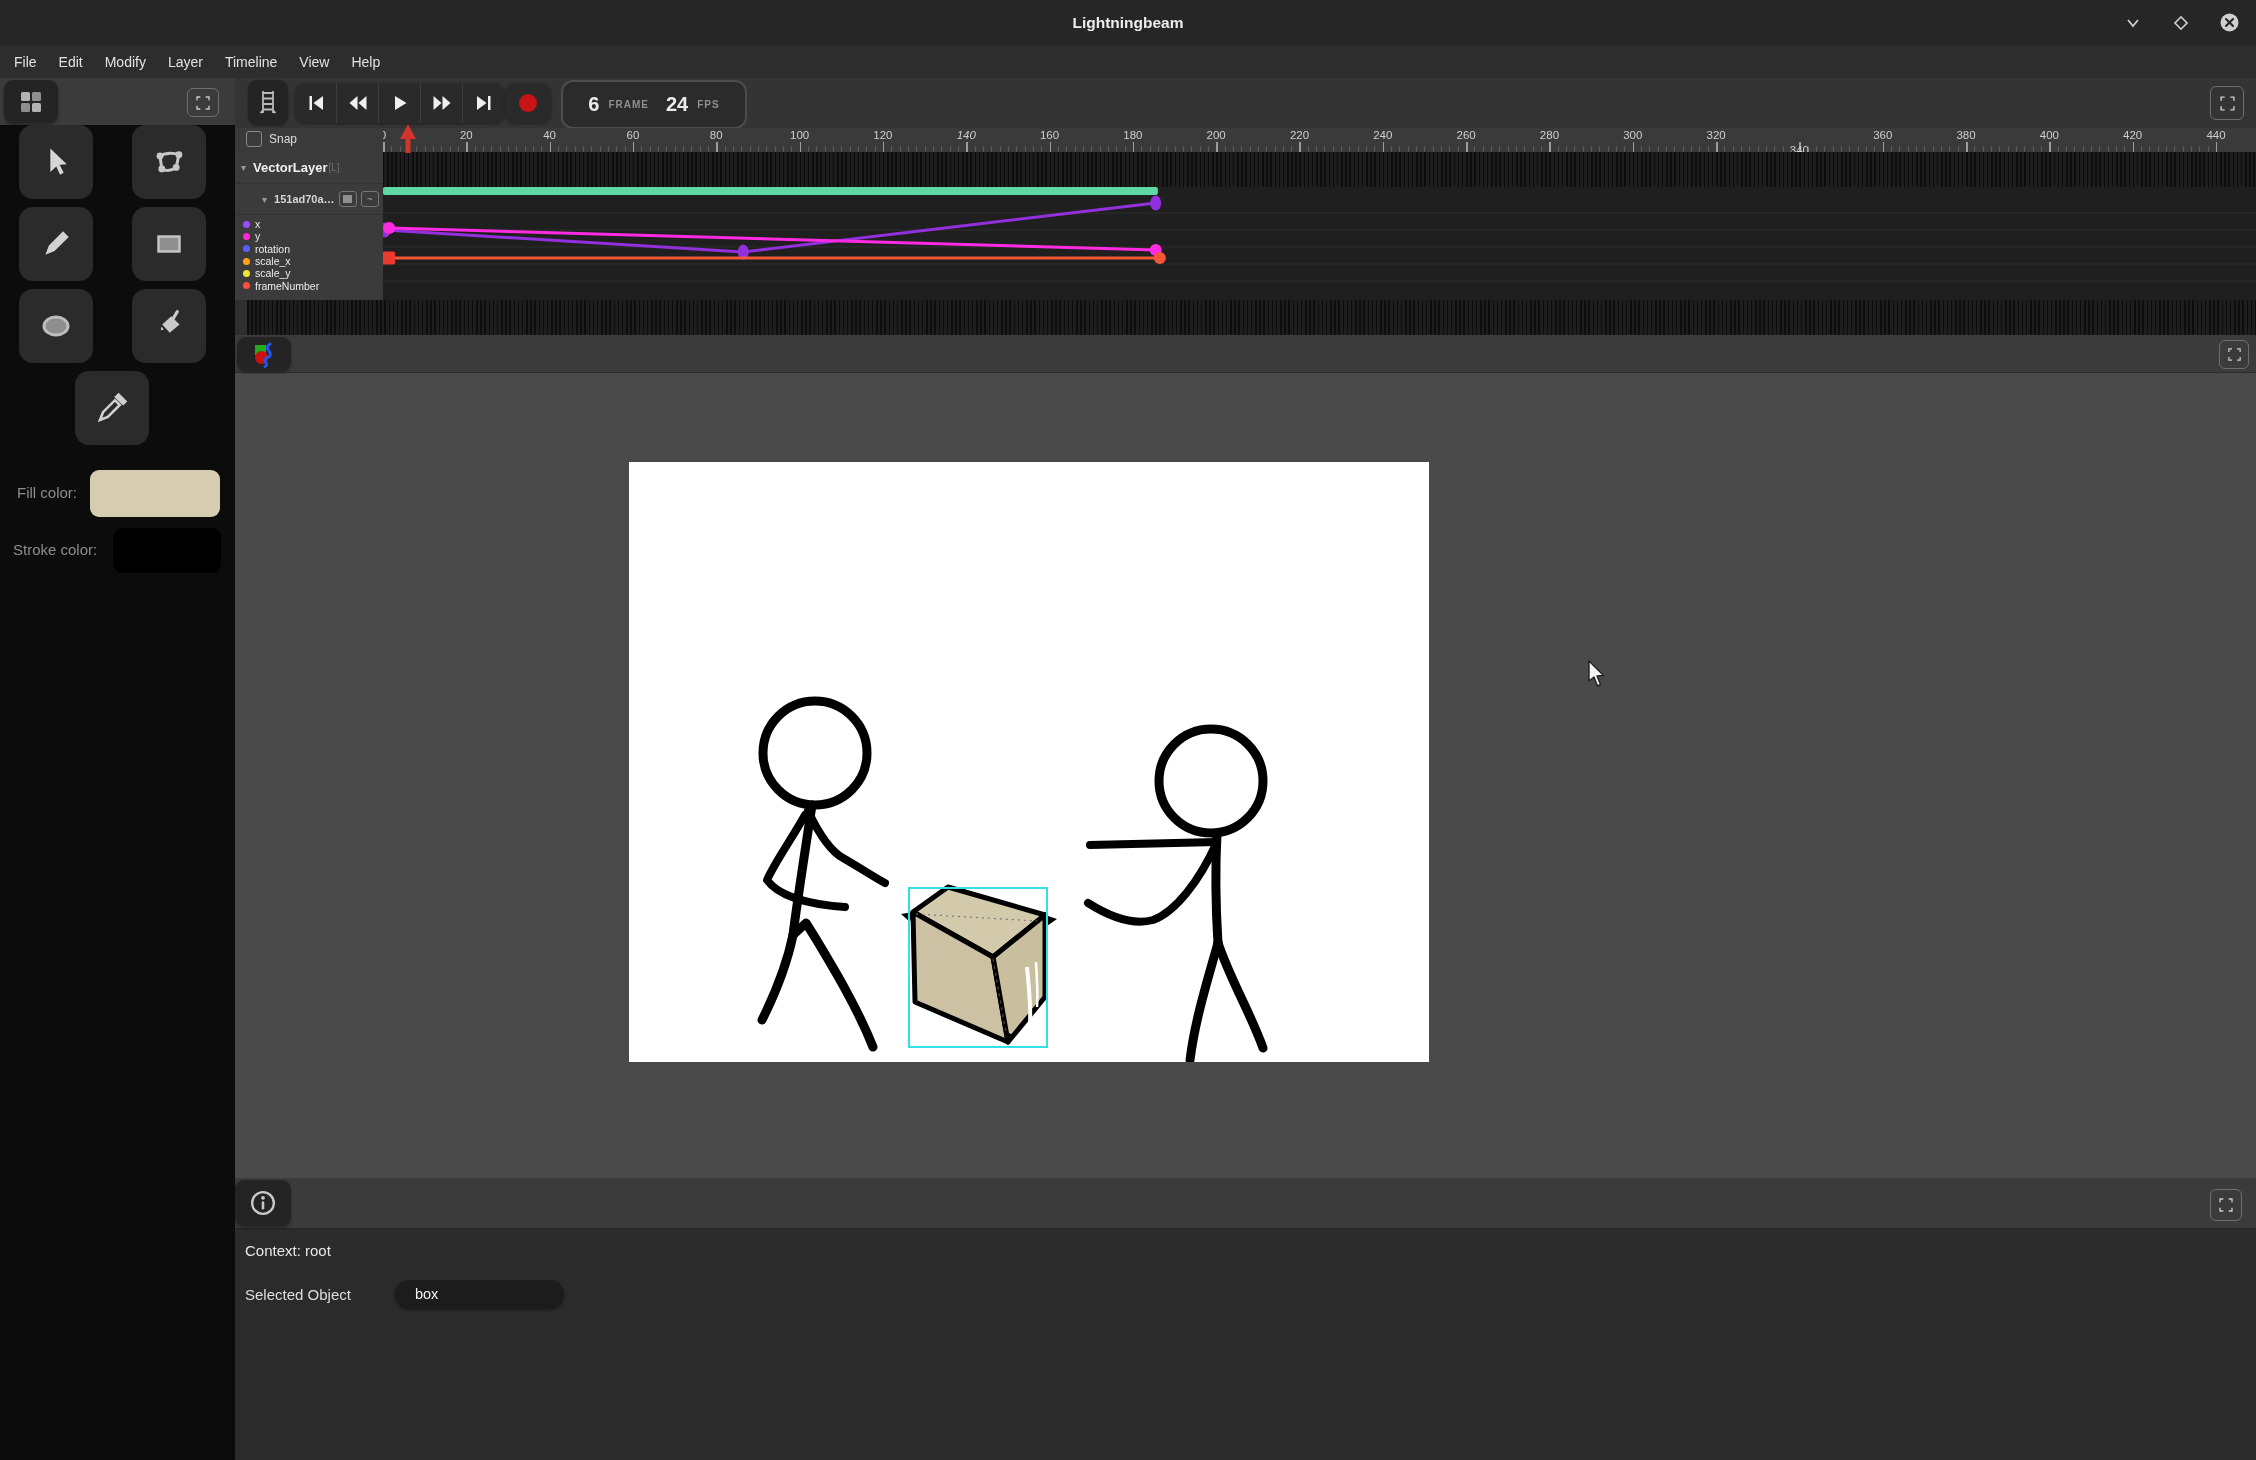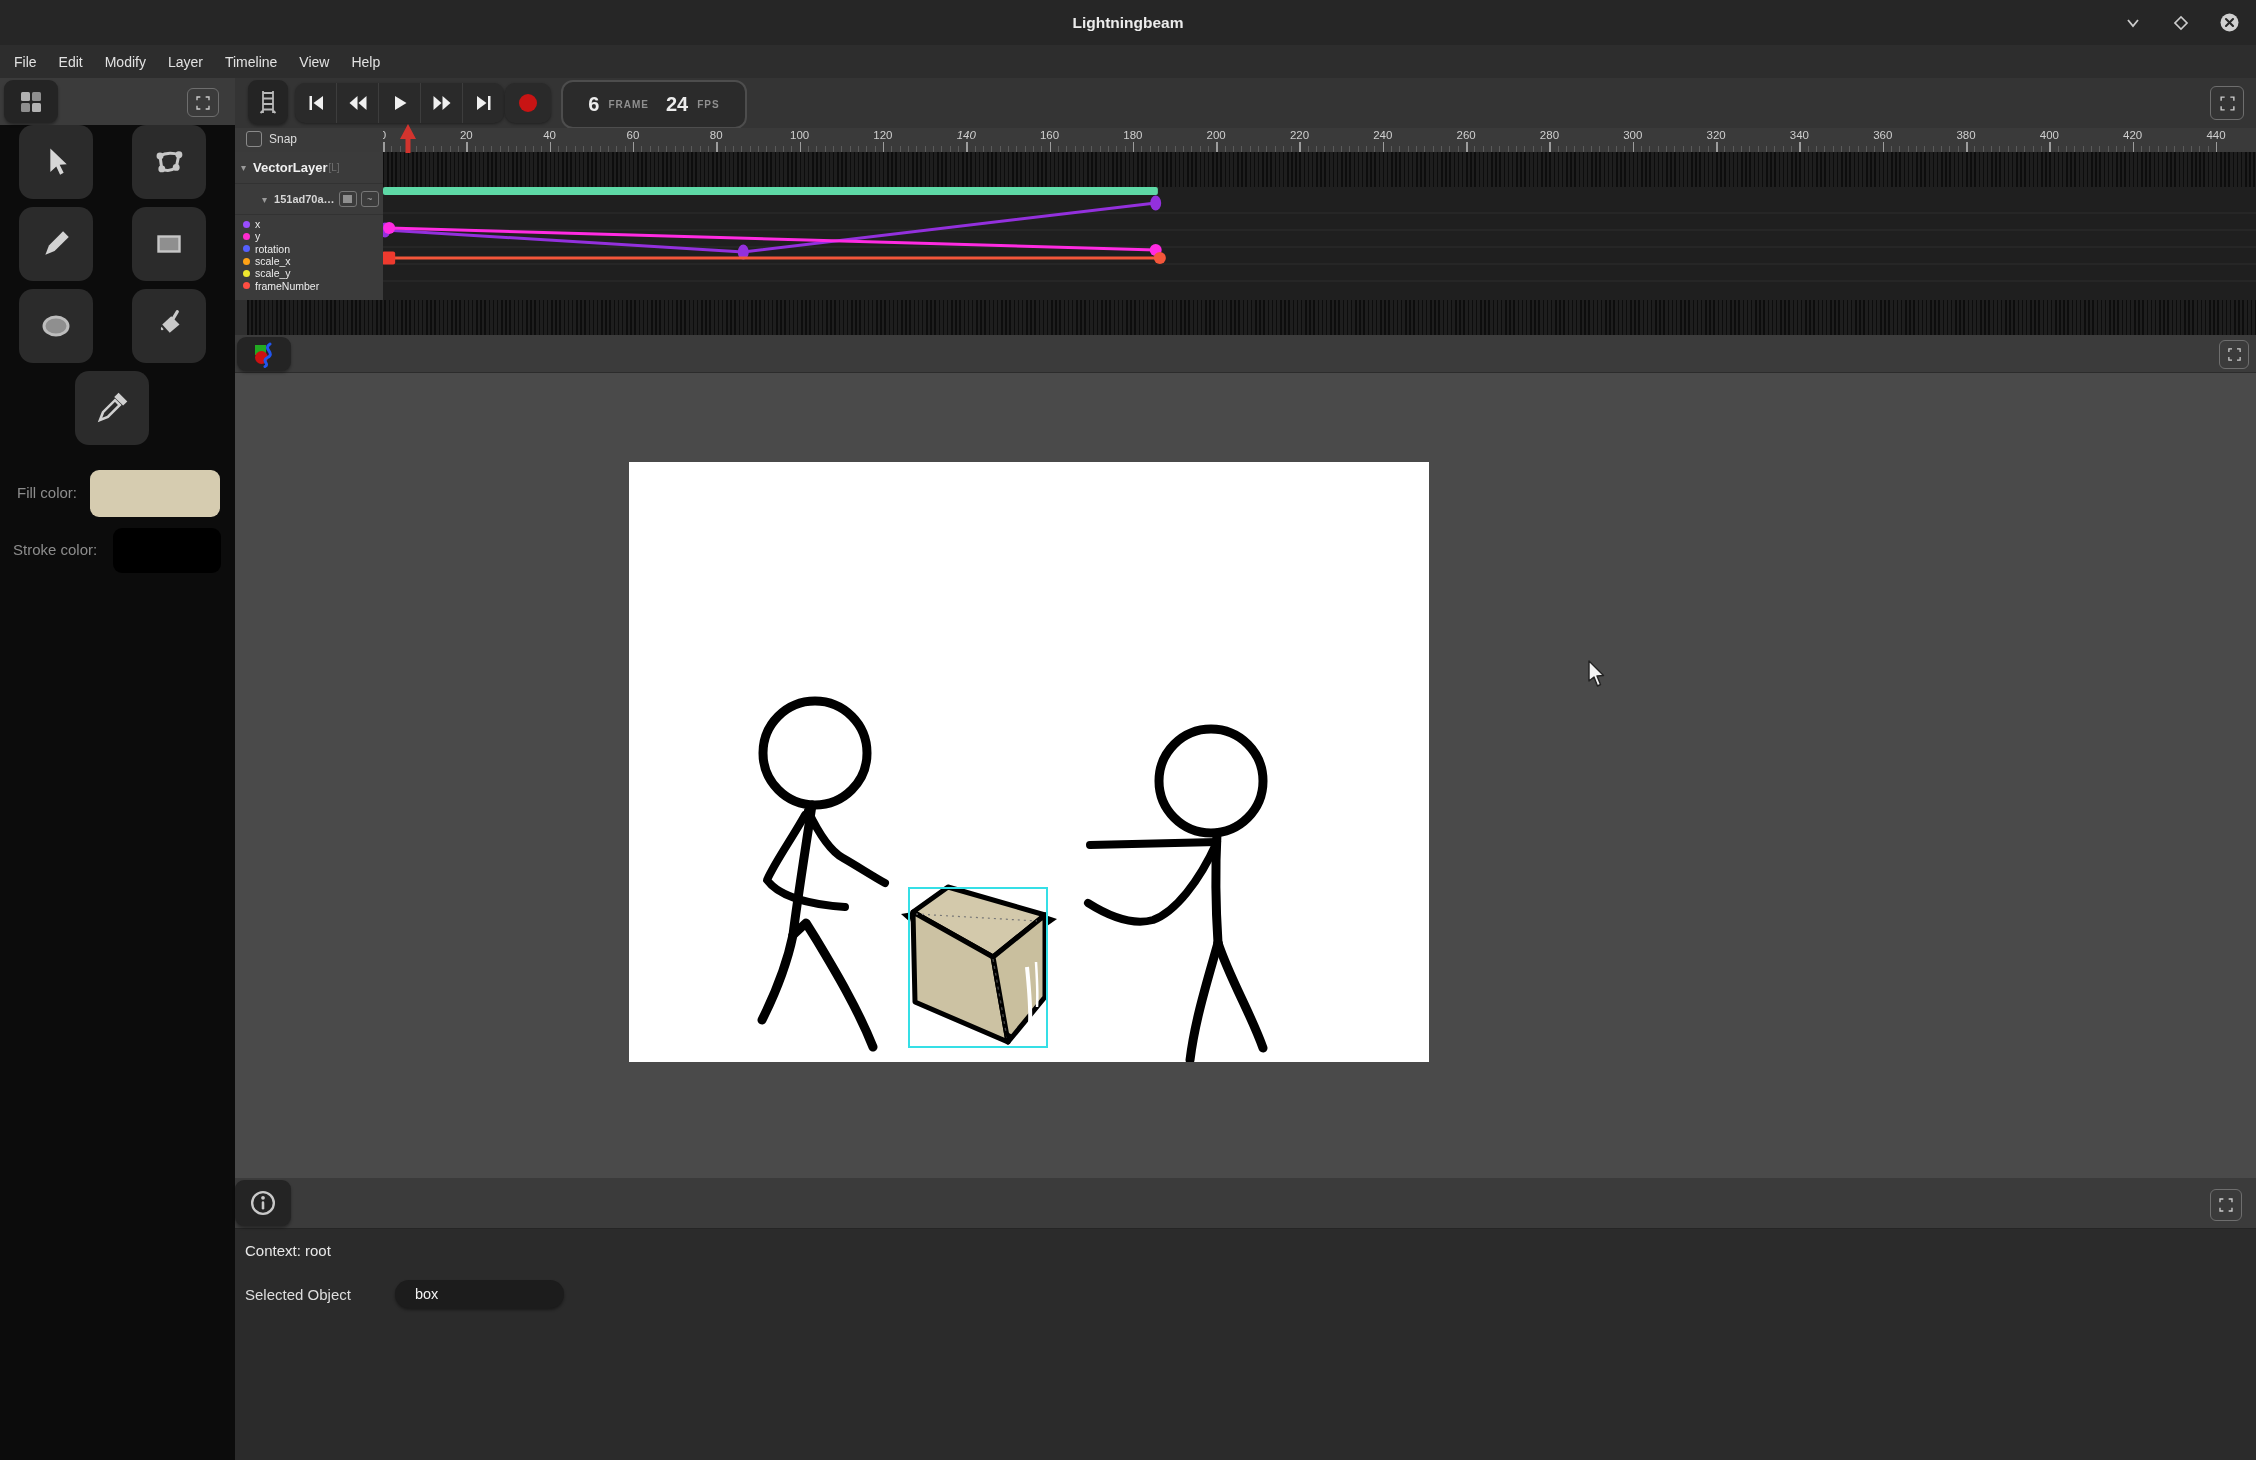--- a/index.html
+++ b/index.html
@@ -261,21 +261,21 @@
         <span class="ruler-num" style="left: 583.226px; font-style: italic;">140</span>
         <span class="ruler-num" style="left: 666.544px;">160</span>
         <span class="ruler-num" style="left: 749.862px;">180</span>
         <span class="ruler-num" style="left: 833.18px;">200</span>
         <span class="ruler-num" style="left: 916.498px;">220</span>
         <span class="ruler-num" style="left: 999.816px;">240</span>
         <span class="ruler-num" style="left: 1083.13px;">260</span>
         <span class="ruler-num" style="left: 1166.45px;">280</span>
         <span class="ruler-num" style="left: 1249.77px;">300</span>
         <span class="ruler-num" style="left: 1333.09px;">320</span>
-        <span class="ruler-num" style="left: 1416.41px;">340</span>
+        <span class="ruler-num" style="left: 1416.41px; margin-top: 15px;">340</span>
         <span class="ruler-num" style="left: 1499.72px;">360</span>
         <span class="ruler-num" style="left: 1583.04px;">380</span>
         <span class="ruler-num" style="left: 1666.36px;">400</span>
         <span class="ruler-num" style="left: 1749.68px;">420</span>
         <span class="ruler-num" style="left: 1833px;">440</span>
       </div>
   </div>
 
   <svg class="abs playhead" viewBox="0 0 16 29" style="left: 164.995px;">
     <path d="M8 0 L16 15 L10.5 15 L10.5 29 L5.5 29 L5.5 15 L0 15 Z" fill="#d2342e"></path>

